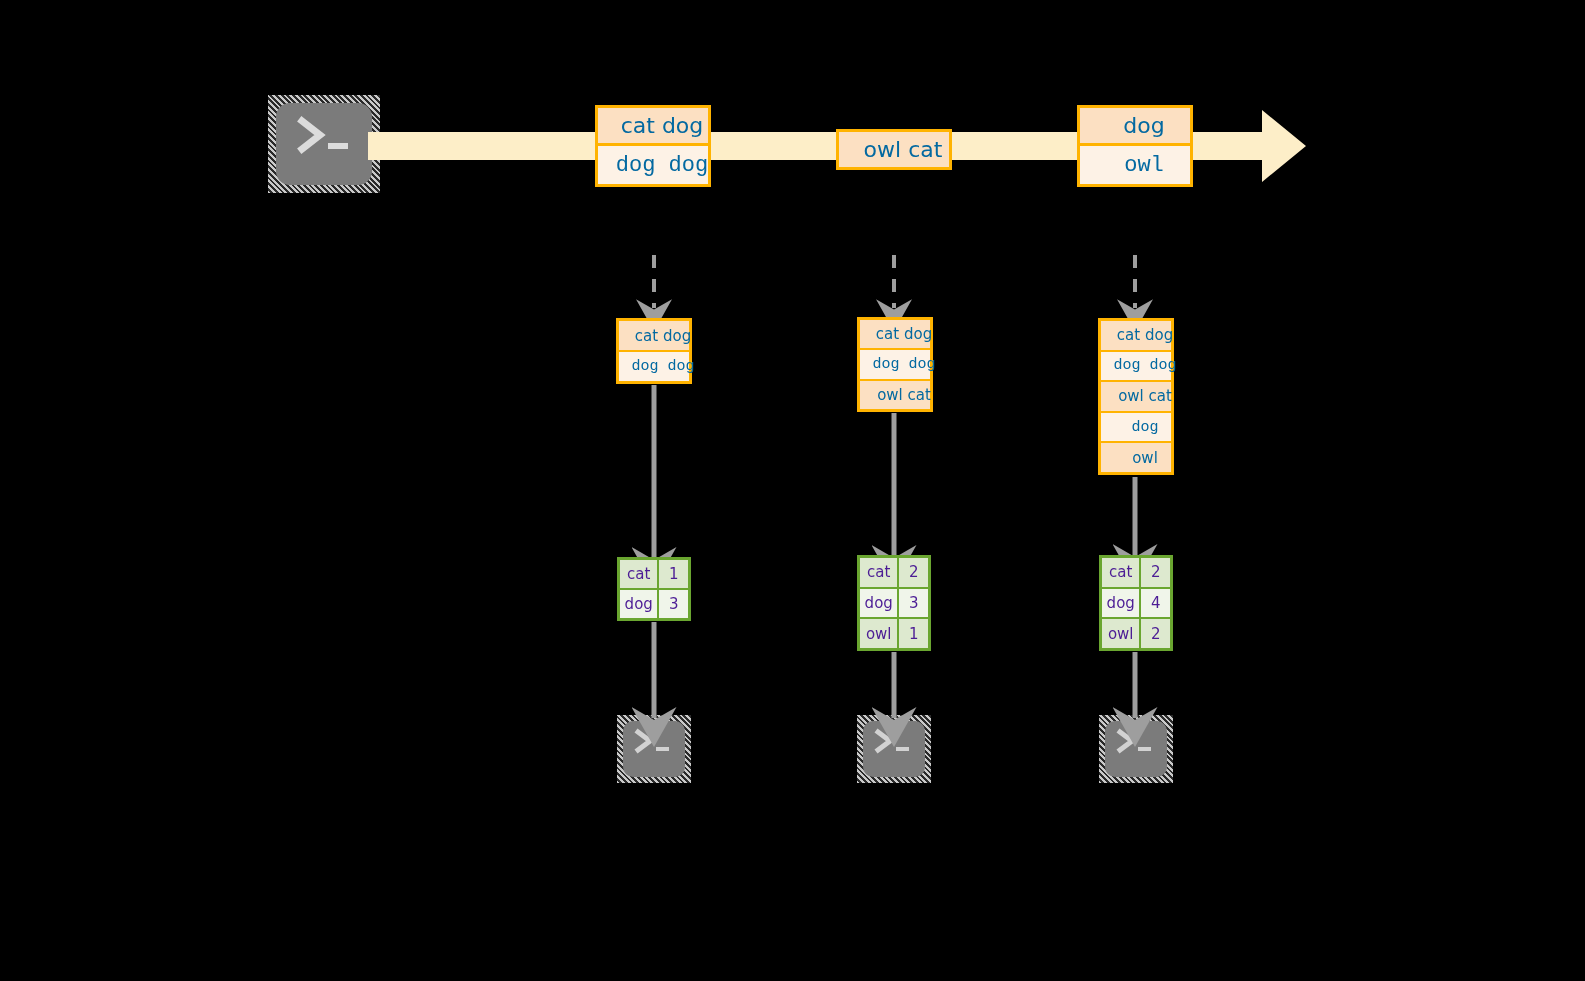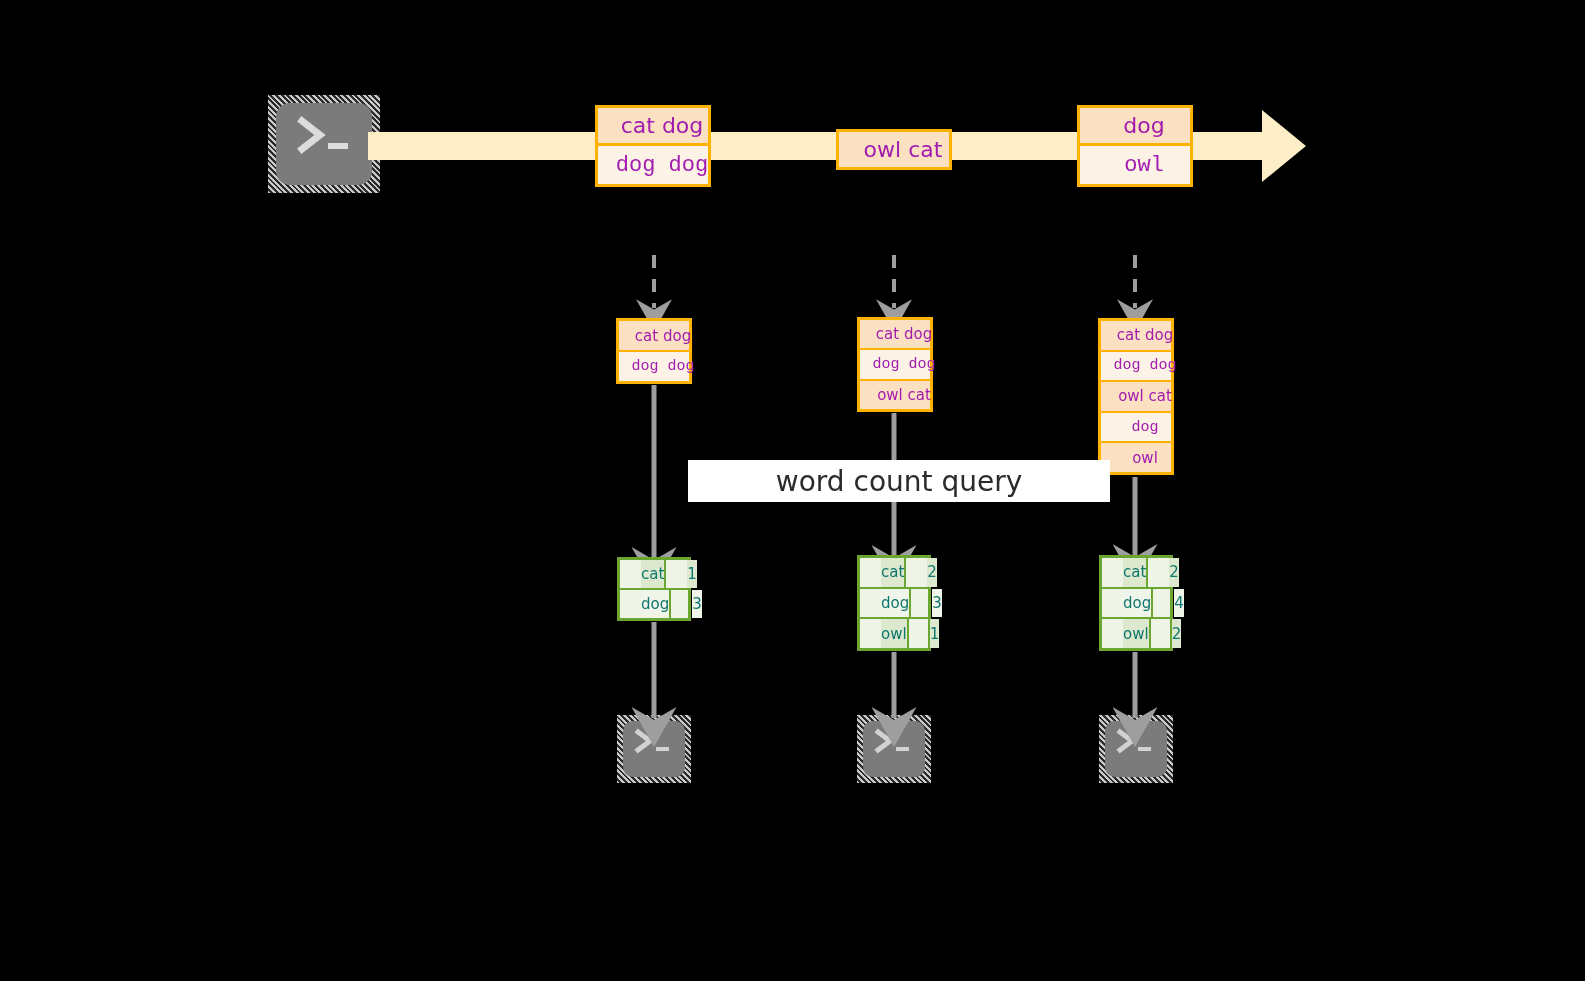--- a/index.html
+++ b/index.html
@@ -51,21 +51,21 @@
     background: #fdf0e0;
     display: flex;
     flex-direction: column;
     z-index: 6;
   }
   .rec-cell {
     box-sizing: border-box;
     display: flex;
     align-items: center;
     justify-content: center;
-    color: #a21caf;
+    color: #0369a1;
     white-space: nowrap;
     border-bottom: 3px solid #ffb300;
     padding-left: 18px;
   }
   .rec-cell:last-child { border-bottom: none; }
   .rec-cell.dark { background: #fce0c2; }
   .rec-cell.light { background: #fdf2e6; font-family: Liberation Mono, monospace; }
 
   
   .res-box {
@@ -81,23 +81,22 @@
     display: flex;
     flex: 1 1 auto;
     border-bottom: 2px solid #6aa630;
   }
   .res-row:last-child { border-bottom: none; }
   .res-key, .res-val {
     box-sizing: border-box;
     display: flex;
     align-items: center;
     justify-content: center;
-    color: #0f766e;
+    color: #4c1d95;
     white-space: nowrap;
-    margin-left: 21px;
   }
   .res-key { border-right: 2px solid #6aa630; }
   .res-row.dark .res-key, .res-row.dark .res-val { background: #dde9cf; }
   .res-row.light .res-key, .res-row.light .res-val { background: #f0f5ea; }
 
   
   .query-band {
     position: absolute;
     background: #ffffff;
     display: flex;
@@ -181,23 +180,20 @@
   </div>
 
   <div class="rec-box" style="left:1098px; top:318px; width:76px; height:157px; font-size:15px;">
     <div class="rec-cell dark" style="flex:1 1 0; border-bottom-width:2px;">cat dog</div>
     <div class="rec-cell light" style="flex:1 1 0; border-bottom-width:2px;">dog dog</div>
     <div class="rec-cell dark" style="flex:1 1 0; border-bottom-width:2px;">owl cat</div>
     <div class="rec-cell light" style="flex:1 1 0; border-bottom-width:2px;">dog</div>
     <div class="rec-cell dark" style="flex:1 1 0;">owl</div>
   </div>
 
-  <div class="query-band" style="left:688px; top:460px; width:422px; height:42px; font-size:28px;">
-    <span>word count query</span>
-  </div>
 
   <div class="res-box" style="left:617px; top:557px; width:74px; height:64px; font-size:15px;">
     <div class="res-row dark">
       <div class="res-key" style="flex:1 1 58%;">cat</div>
       <div class="res-val" style="flex:1 1 42%;">1</div>
     </div>
     <div class="res-row light">
       <div class="res-key" style="flex:1 1 58%;">dog</div>
       <div class="res-val" style="flex:1 1 42%;">3</div>
     </div>

